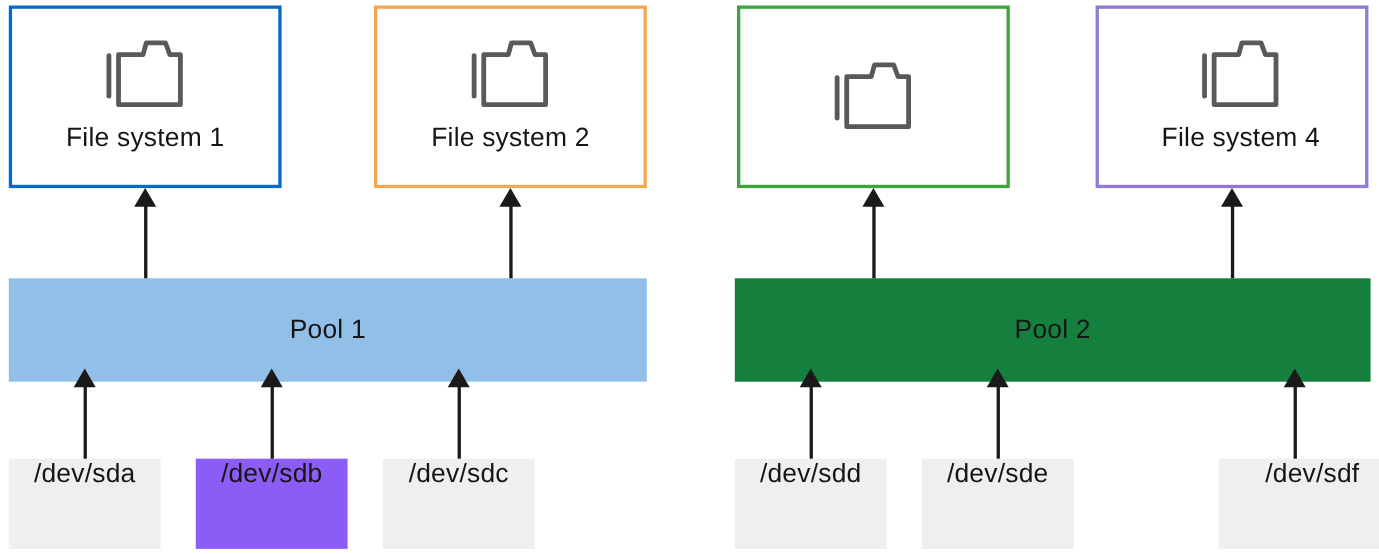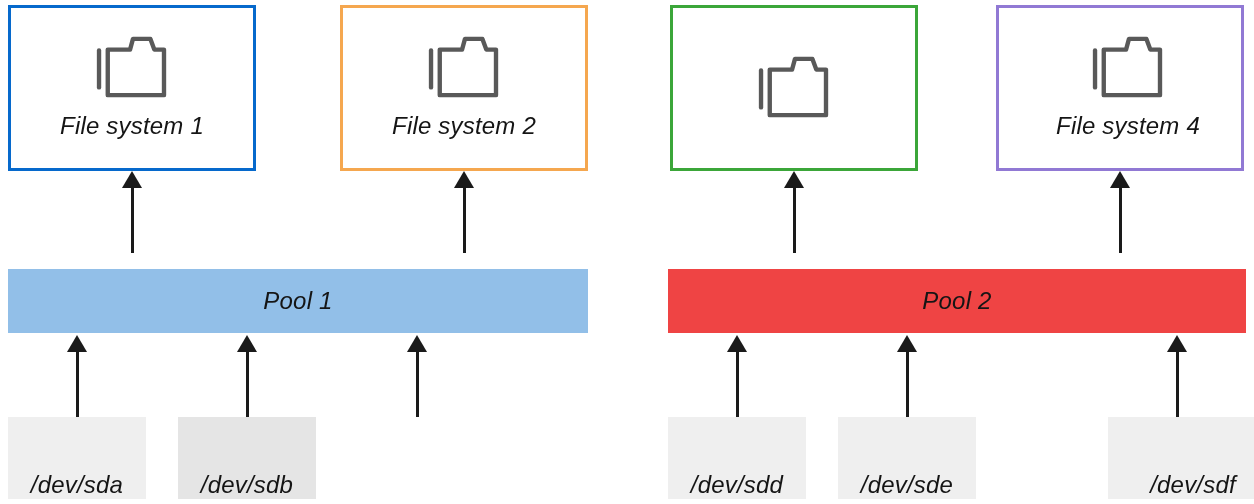--- a/index.html
+++ b/index.html
@@ -3,51 +3,50 @@
 <meta charset="utf-8">
 <style>
   html,body { margin:0; padding:0; background:#ffffff; }
   .canvas {
     position:relative;
     width:1254px; height:504px;
     background:#ffffff;
     font-family:"Liberation Sans","DejaVu Sans",sans-serif;
     color:#151515;
     overflow:hidden;
-    font-style:italic;
   }
 
   
   .fs-box {
     position:absolute; top:5px;
     width:248px; height:166px;
     box-sizing:border-box;
     border:3px solid #888;
     background:#ffffff;
     display:flex; flex-direction:column;
     align-items:center; justify-content:center;
     gap:12px;
   }
   .fs-label { font-size:24px; letter-spacing:.2px; }
 
   .folder-icon svg { display:block; }
 
   
   .pool {
-    position:absolute; top:253px; height:64px;
+    position:absolute; top:253px; height:94px;
     display:flex; align-items:center; justify-content:center;
-    font-size:24px; letter-spacing:.2px;margin-top:16px;
+    font-size:24px; letter-spacing:.2px;
   }
 
   
   .device {
     position:absolute; top:417px;
     width:138px; height:82px;
     background:#efefef;
-    display:flex; align-items:flex-end; justify-content:center;
+    display:flex; align-items:flex-start; justify-content:center;
     font-size:24px; letter-spacing:.2px;
   }
 
   
   .arrow { position:absolute; width:20px; }
   .arrow .head {
     width:0; height:0; margin:0 auto;
     border-left:10px solid transparent;
     border-right:10px solid transparent;
     border-bottom:17px solid #1a1a1a;
@@ -99,29 +98,32 @@
         <path d="M13 61 L13 14 L36 14 L39 3 L57 3 L61 14 L71 14 L71 61 Z" fill="none" stroke="#595959" stroke-width="4.5" stroke-linejoin="round"></path>
       </svg>
     </span>
     <span class="fs-label">File system 4</span>
   </div>
 
   <div class="pool" style="left: 8px; width: 580px; background: rgb(146, 191, 232);">
     <span>Pool 1</span>
   </div>
 
-  <div class="pool" style="left: 668px; width: 578px; background: #ef4444;">
+  <div class="pool" style="left: 668px; width: 578px; background: #15803d;">
     <span>Pool 2</span>
   </div>
 
   <div class="device" style="left: 8px; background: rgb(239, 239, 239);">
     <span>/dev/sda</span>
   </div>
-  <div class="device" style="left: 178px; background: #e5e5e5;">
+  <div class="device" style="left: 178px; background: #8b5cf6;">
     <span>/dev/sdb</span>
+  </div>
+  <div class="device" style="left: 348px; background: rgb(239, 239, 239);">
+    <span>/dev/sdc</span>
   </div>
   <div class="device" style="left: 668px; background: rgb(239, 239, 239);">
     <span>/dev/sdd</span>
   </div>
   <div class="device" style="left: 838px; background: rgb(239, 239, 239);">
     <span>/dev/sde</span>
   </div>
   <div class="device" style="left: 1108px; background: rgb(239, 239, 239); padding-left: 16px;">
     <span>/dev/sdf</span>
   </div>

